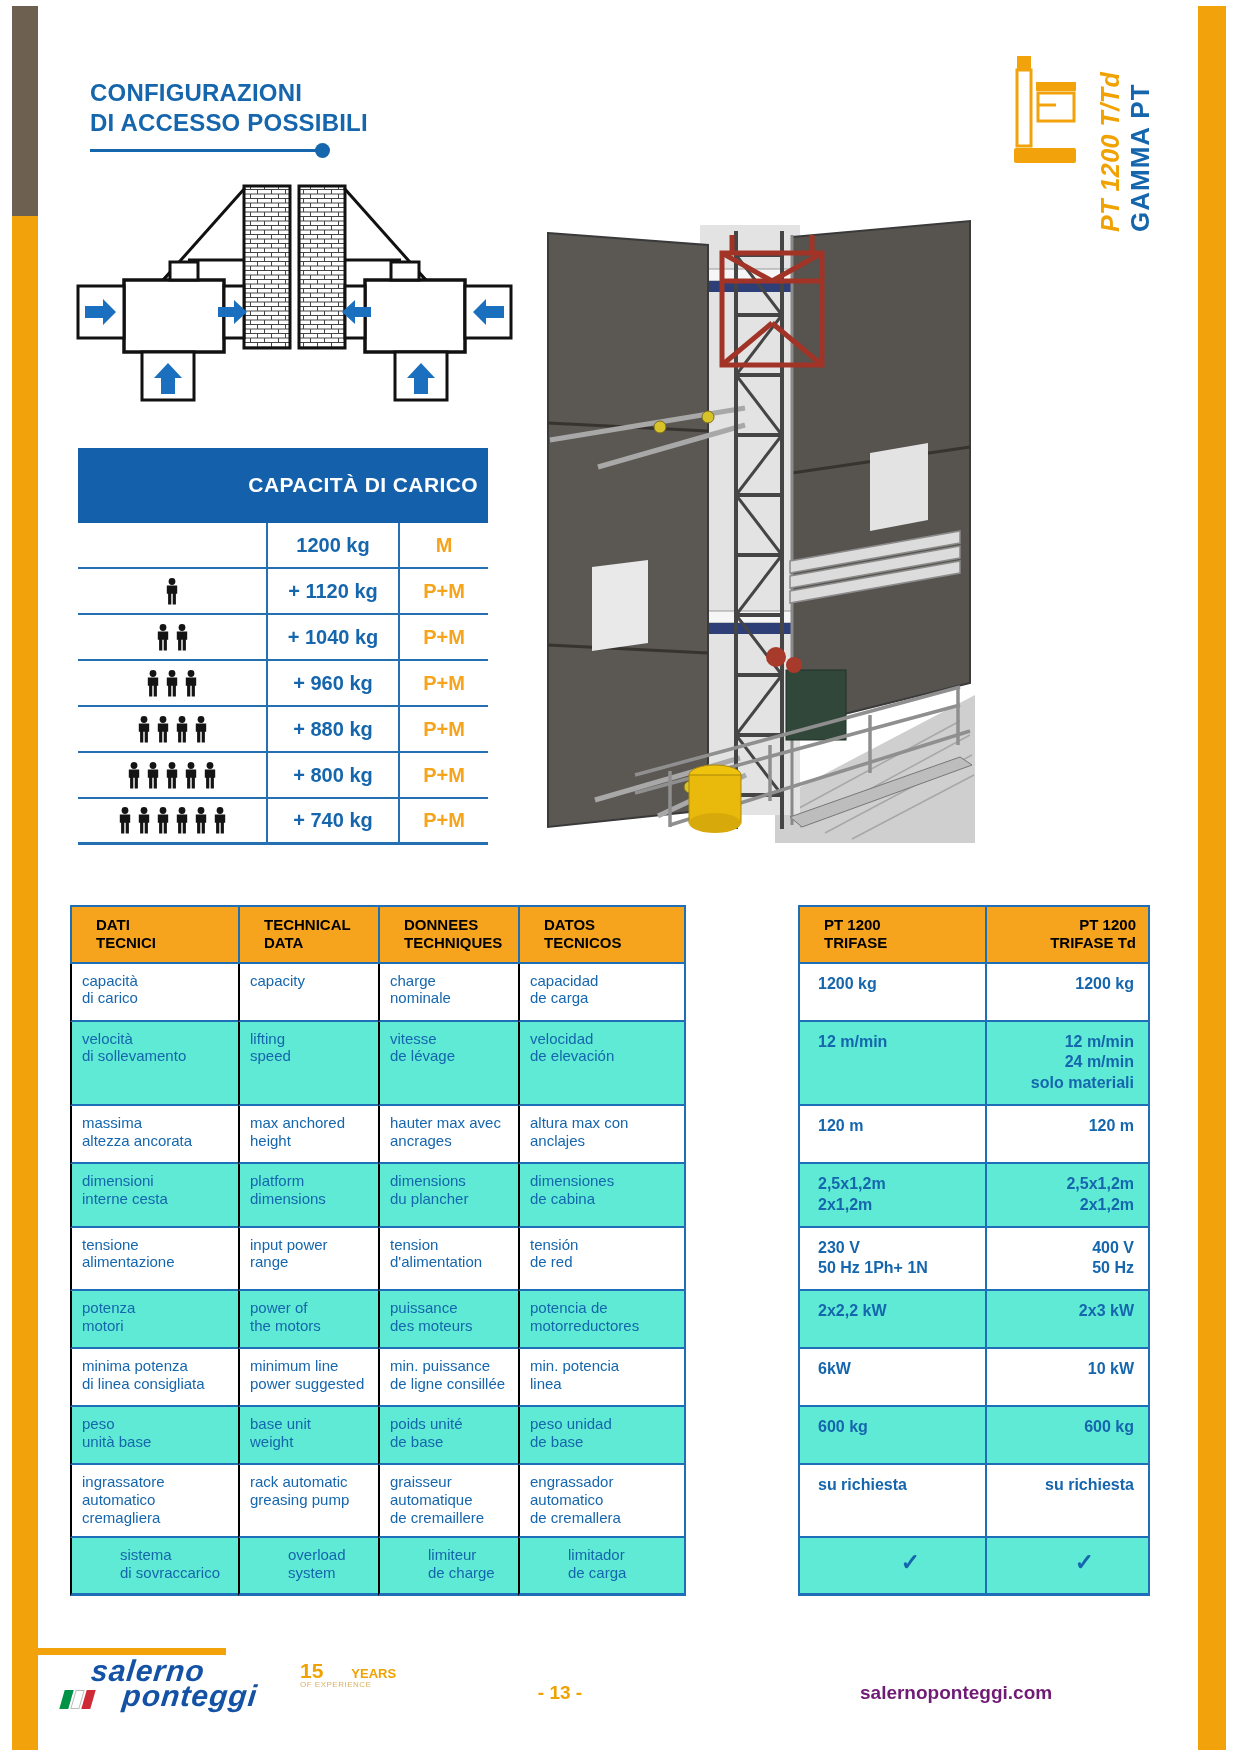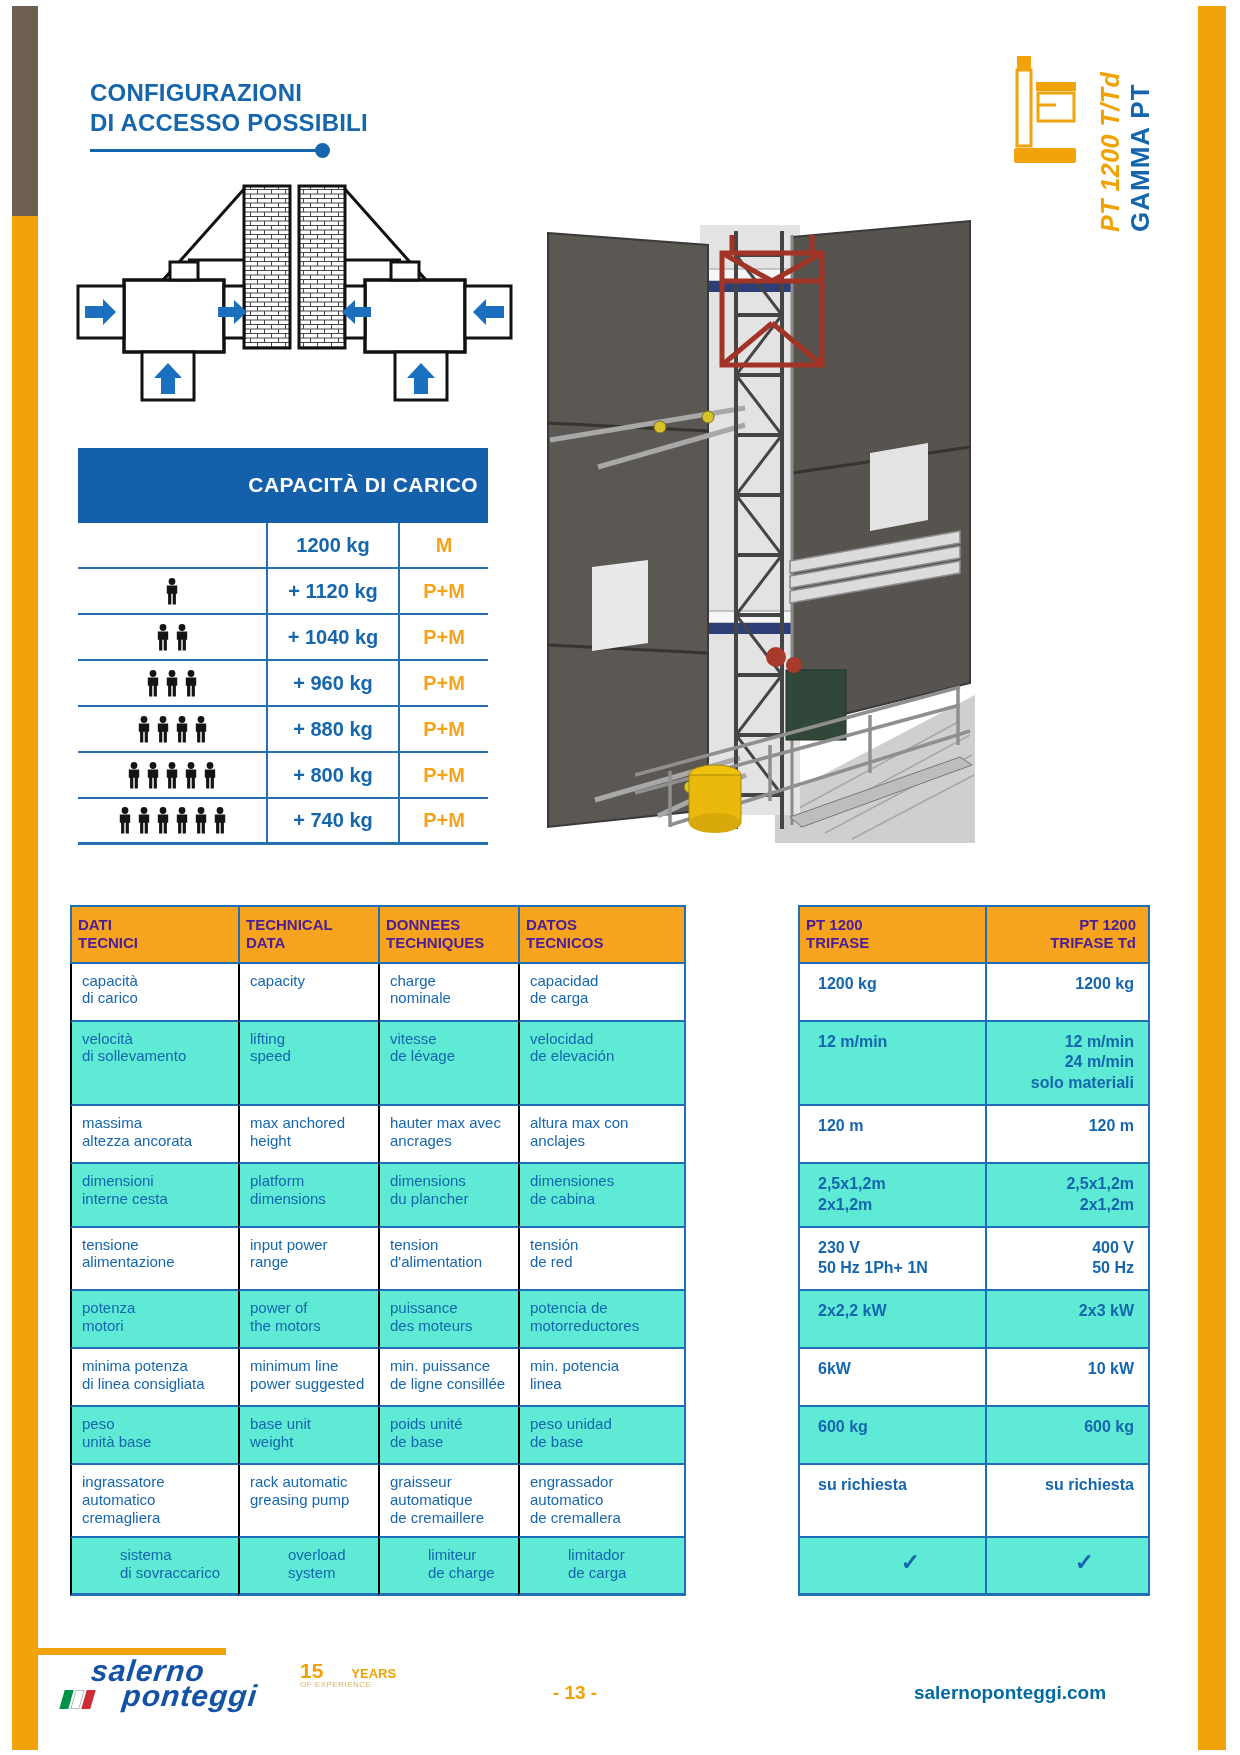--- a/index.html
+++ b/index.html
@@ -41,22 +41,22 @@
   .cap-row.last { border-bottom-width:3px; }
   .cap-icons { width:190px; align-self:stretch; display:flex; gap:5px;
     justify-content:center; align-items:center; border-right:2.5px solid #2470B3; }
   .cap-weight { width:132px; align-self:stretch; display:flex; justify-content:center; align-items:center;
     color:#1566AD; font-weight:bold; font-size:20px; border-right:2.5px solid #2470B3; }
   .cap-code { flex:1; text-align:center; color:#F5A41C; font-weight:bold; font-size:20px; }
   
   .spec-grid { position:absolute; left:70px; top:905px; display:grid;
     grid-template-columns:168px 140px 140px 168px 112px 187px 165px; }
   .sc { white-space:pre-line; color:#1566AD; font-size:15px; }
-  .hc { background:#F6A41D; color:#4c1d95; font-weight:bold; line-height:1.22;
-    padding:9px 6px; border:2px solid #1E6FB8; border-right:0; }
+  .hc { background:#F6A41D; color:#000000; font-weight:bold; line-height:1.22;
+    padding:9px 24px; border:2px solid #1E6FB8; border-right:0; }
   .hc.end { border-right:2px solid #1E6FB8; }
   .vh2 { text-align:right; padding-right:12px; }
   .dc { padding:8px 10px 10px; line-height:1.18; min-height:58px;
     border-left:2px solid #000000; border-bottom:2px solid #1E6FB8; }
   .dc.end { border-right:2px solid #1E6FB8; }
   .vc { font-weight:bold; font-size:16px; line-height:1.3; min-height:58px;
     padding:10px 12px 10px 18px;
     border-left:2px solid #1E6FB8; border-bottom:2px solid #1E6FB8; }
   .vc.end { border-right:2px solid #1E6FB8; }
   .vc.v2 { text-align:right; padding-right:14px; }
@@ -70,24 +70,24 @@
     font-weight:bold; font-style:italic; font-size:30px; line-height:.84;
     letter-spacing:1px; transform:skewX(-6deg); }
   .logo .l2 { margin-left:34px; }
   .flag { position:absolute; left:62px; top:1690px; display:flex; gap:2px; transform:skewX(-16deg); }
   .flag i { display:block; width:9px; height:19px; }
   .flag .g { background:#009246; } .flag .w { background:#fff; border:1px solid #bbb; } .flag .r { background:#CE2B37; }
   .years { position:absolute; left:300px; top:1660px; color:#F0A202; line-height:1; }
   .years .n { font-size:21px; font-weight:bold; }
   .years .y { font-size:13px; font-weight:bold;padding-left:28px; }
   .years .sub { font-size:8px; color:#d9b264; letter-spacing:.5px; }
-  .page-number { position:absolute; left:515px; top:1682px; width:120px; text-align:center;
+  .page-number { position:absolute; left:500px; top:1682px; width:120px; text-align:center;
     color:#F0A202; font-weight:bold; font-size:19px; }
-  .website { position:absolute; left:860px; top:1682px; width:300px; text-align:center;
-    color:#0369a1; font-weight:bold; font-size:19px; }
+  .website { position:absolute; left:860px; top:1682px; width:300px; text-align:left;
+    color:#701a75; font-weight:bold; font-size:19px; }
 </style>
 </head>
 <body>
 
 <div class="edge-bar left"></div>
 <div class="edge-bar right"></div>
 
 <div class="heading">
   <div>CONFIGURAZIONI</div>
   <div>DI ACCESSO POSSIBILI</div>

